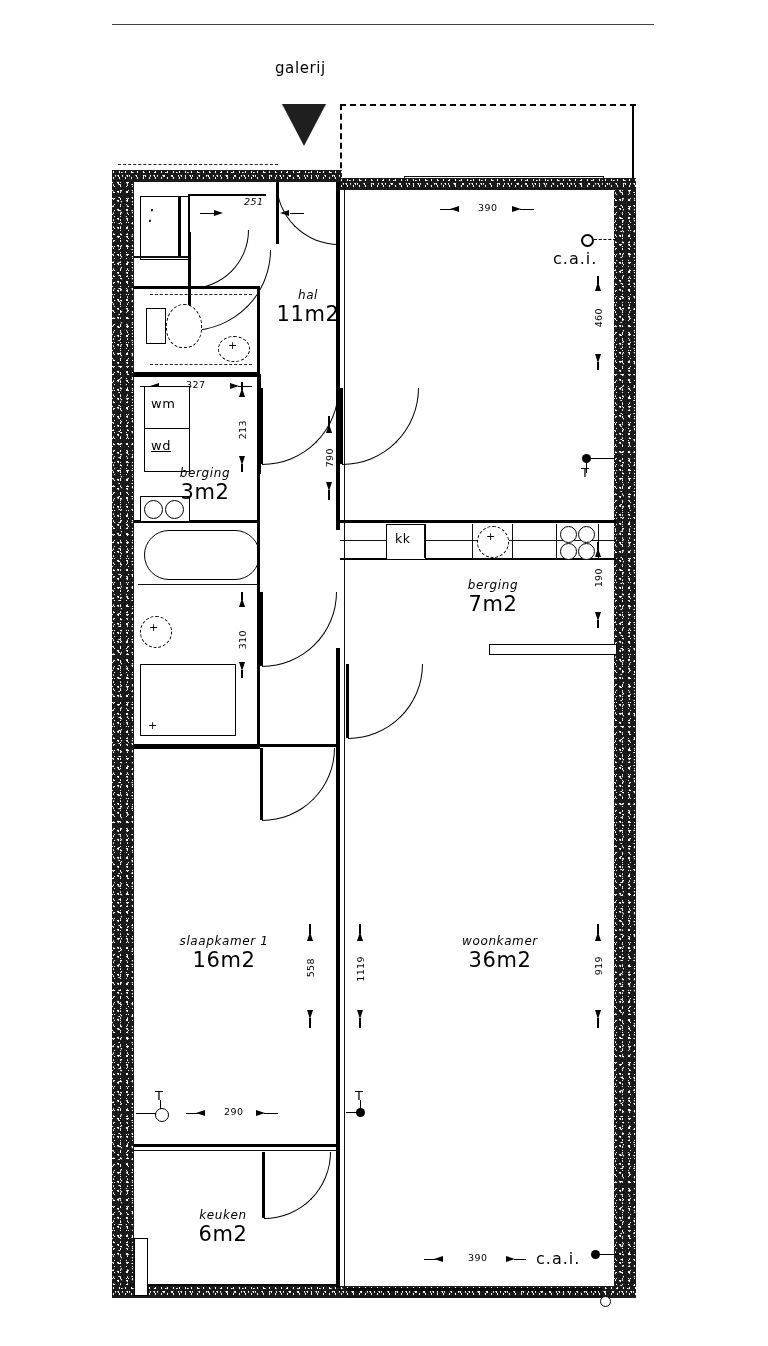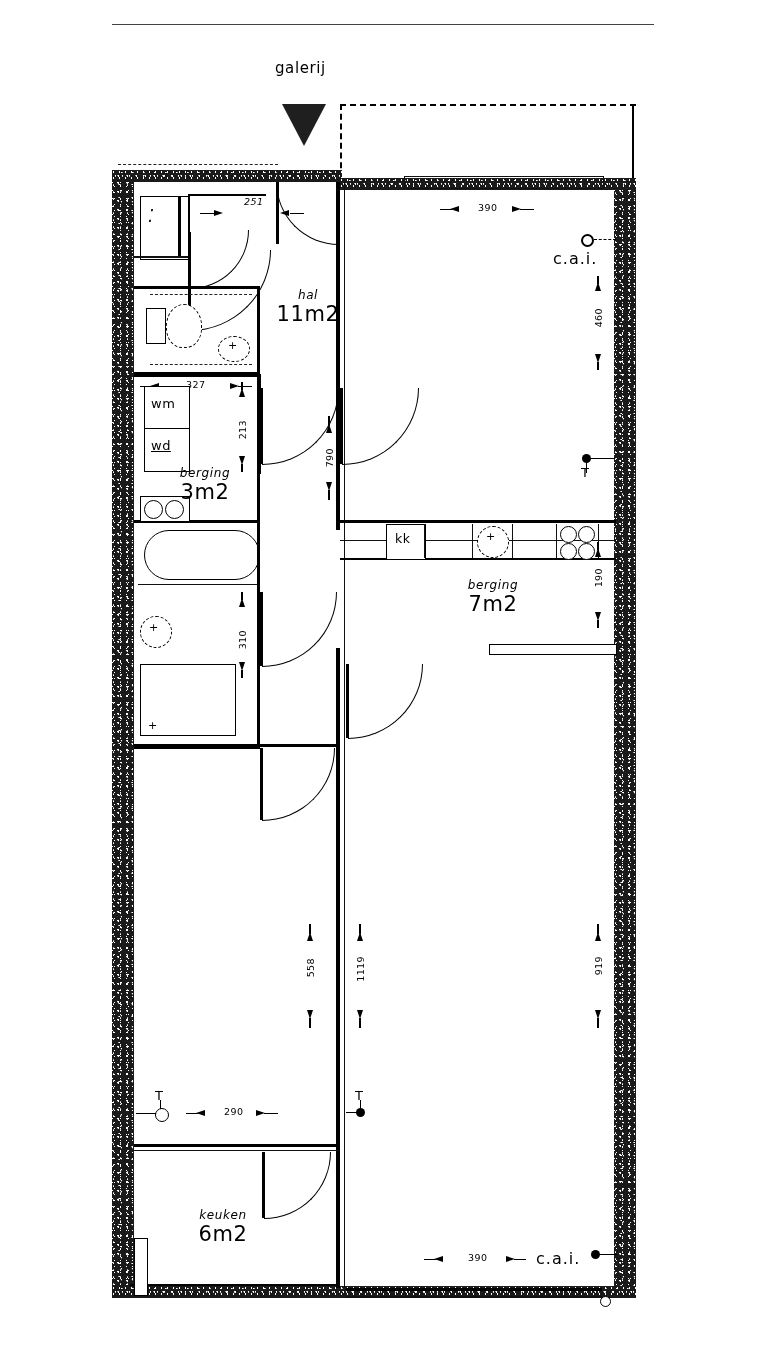--- a/index.html
+++ b/index.html
@@ -217,20 +217,24 @@
   <div class="ar-d" style="left:239px;top:662px;"></div>
   <div class="dimtail-v" style="left:241.4px;top:670px;height:8px;"></div>
 
   <div class="q-br" style="left:262px;top:592px;width:74px;height:74px;"></div>
   <div class="ln" style="left:260px;top:592px;width:2.6px;height:74px;"></div>
 
   <div class="q-br" style="left:262px;top:748px;width:72px;height:72px;"></div>
   <div class="ln" style="left:260px;top:748px;width:2.6px;height:72px;"></div>
   <div class="ln" style="left:134px;top:744px;width:206px;height:3px;"></div>
 
+  <div class="room-blk" style="left:134px;top:934px;width:180px;">
+    <div class="n">slaapkamer  1</div>
+    <div class="a">16m2</div>
+  </div>
 
   <div class="ar-u" style="left:307px;top:932px;"></div>
   <div class="dimtail-v" style="left:309.4px;top:924px;height:10px;"></div>
   <div class="lbl tiny-v" style="left:305px;top:958px;">558</div>
   <div class="ar-d" style="left:307px;top:1010px;"></div>
   <div class="dimtail-v" style="left:309.4px;top:1018px;height:10px;"></div>
 
   <div class="ar-u" style="left:357px;top:932px;"></div>
   <div class="dimtail-v" style="left:359.4px;top:924px;height:10px;"></div>
   <div class="lbl tiny-v" style="left:355px;top:956px;">1119</div>
@@ -330,20 +334,24 @@
   <div class="dimtail-v" style="left:597.4px;top:542px;height:8px;"></div>
   <div class="lbl tiny-v" style="left:593px;top:568px;">190</div>
   <div class="ar-d" style="left:595px;top:612px;"></div>
   <div class="dimtail-v" style="left:597.4px;top:620px;height:8px;"></div>
 
   <div class="fix" style="left:489px;top:644px;width:126px;height:9px;"></div>
 
   <div class="q-br" style="left:348px;top:664px;width:74px;height:74px;"></div>
   <div class="ln" style="left:346px;top:664px;width:2.6px;height:74px;"></div>
 
+  <div class="room-blk" style="left:410px;top:934px;width:180px;">
+    <div class="n">woonkamer</div>
+    <div class="a">36m2</div>
+  </div>
 
   <div class="ar-u" style="left:595px;top:932px;"></div>
   <div class="dimtail-v" style="left:597.4px;top:924px;height:10px;"></div>
   <div class="lbl tiny-v" style="left:593px;top:956px;">919</div>
   <div class="ar-d" style="left:595px;top:1010px;"></div>
   <div class="dimtail-v" style="left:597.4px;top:1018px;height:10px;"></div>
 
   <div class="ar-l" style="left:434px;top:1256px;"></div>
   <div class="dimtail-h" style="left:424px;top:1258.5px;width:12px;"></div>
   <div class="lbl tiny" style="left:468px;top:1252px;">390</div>

